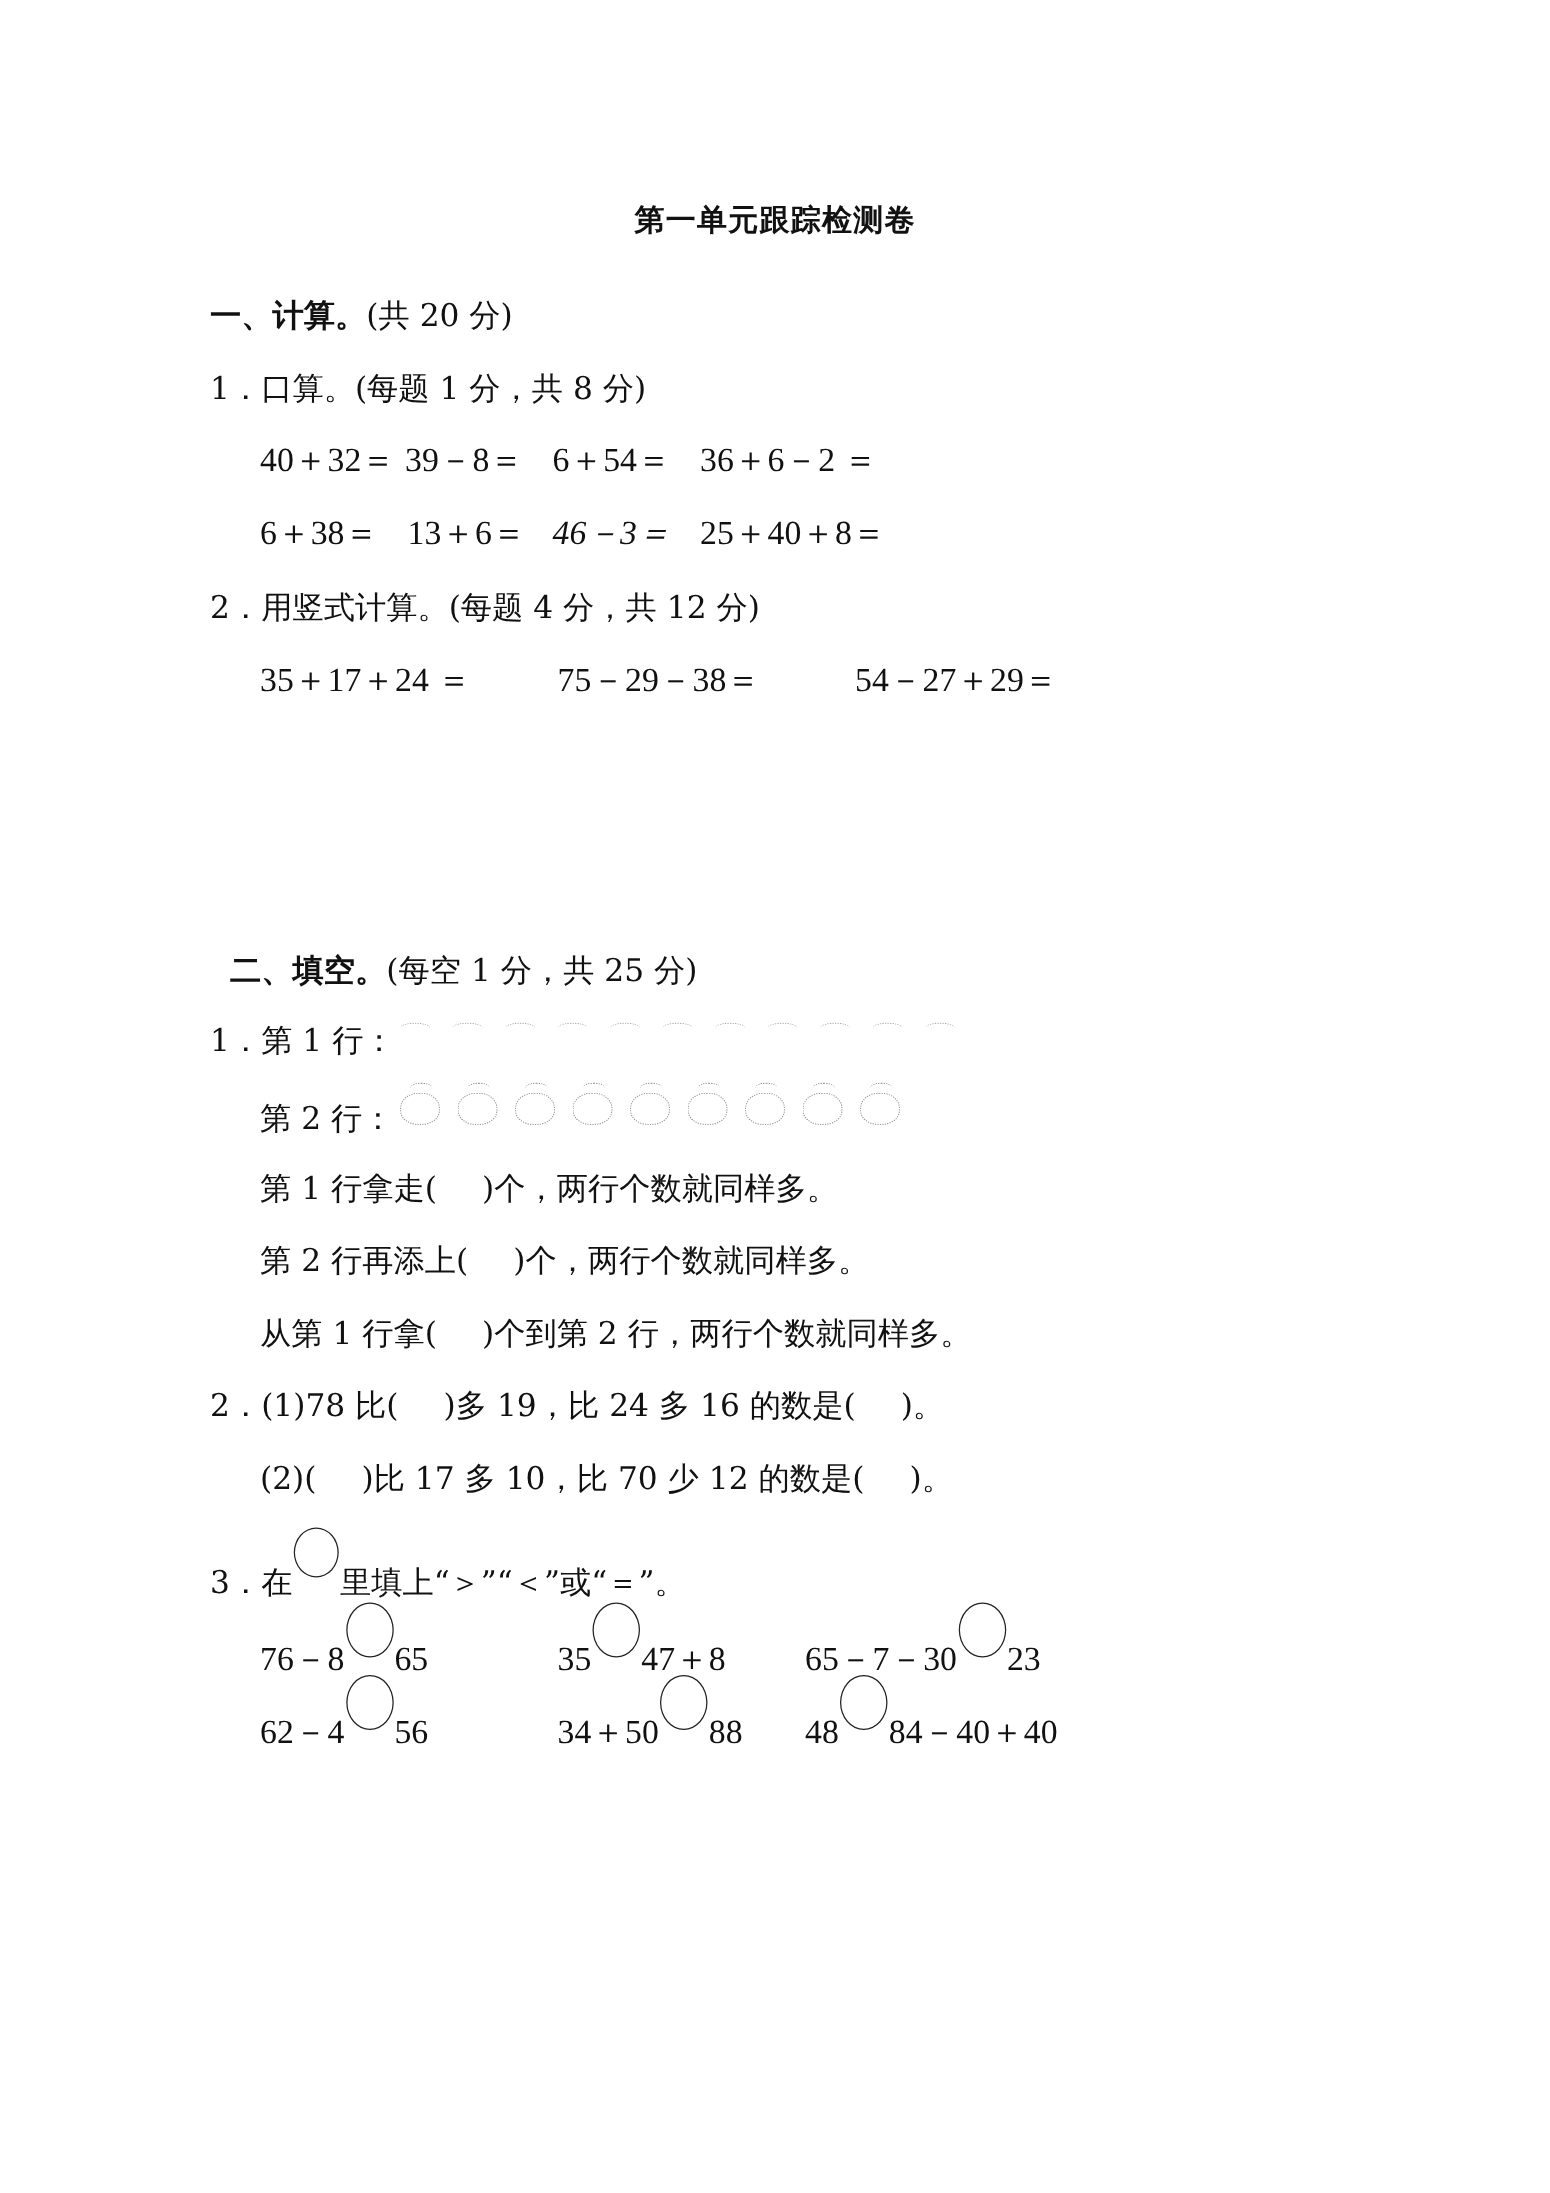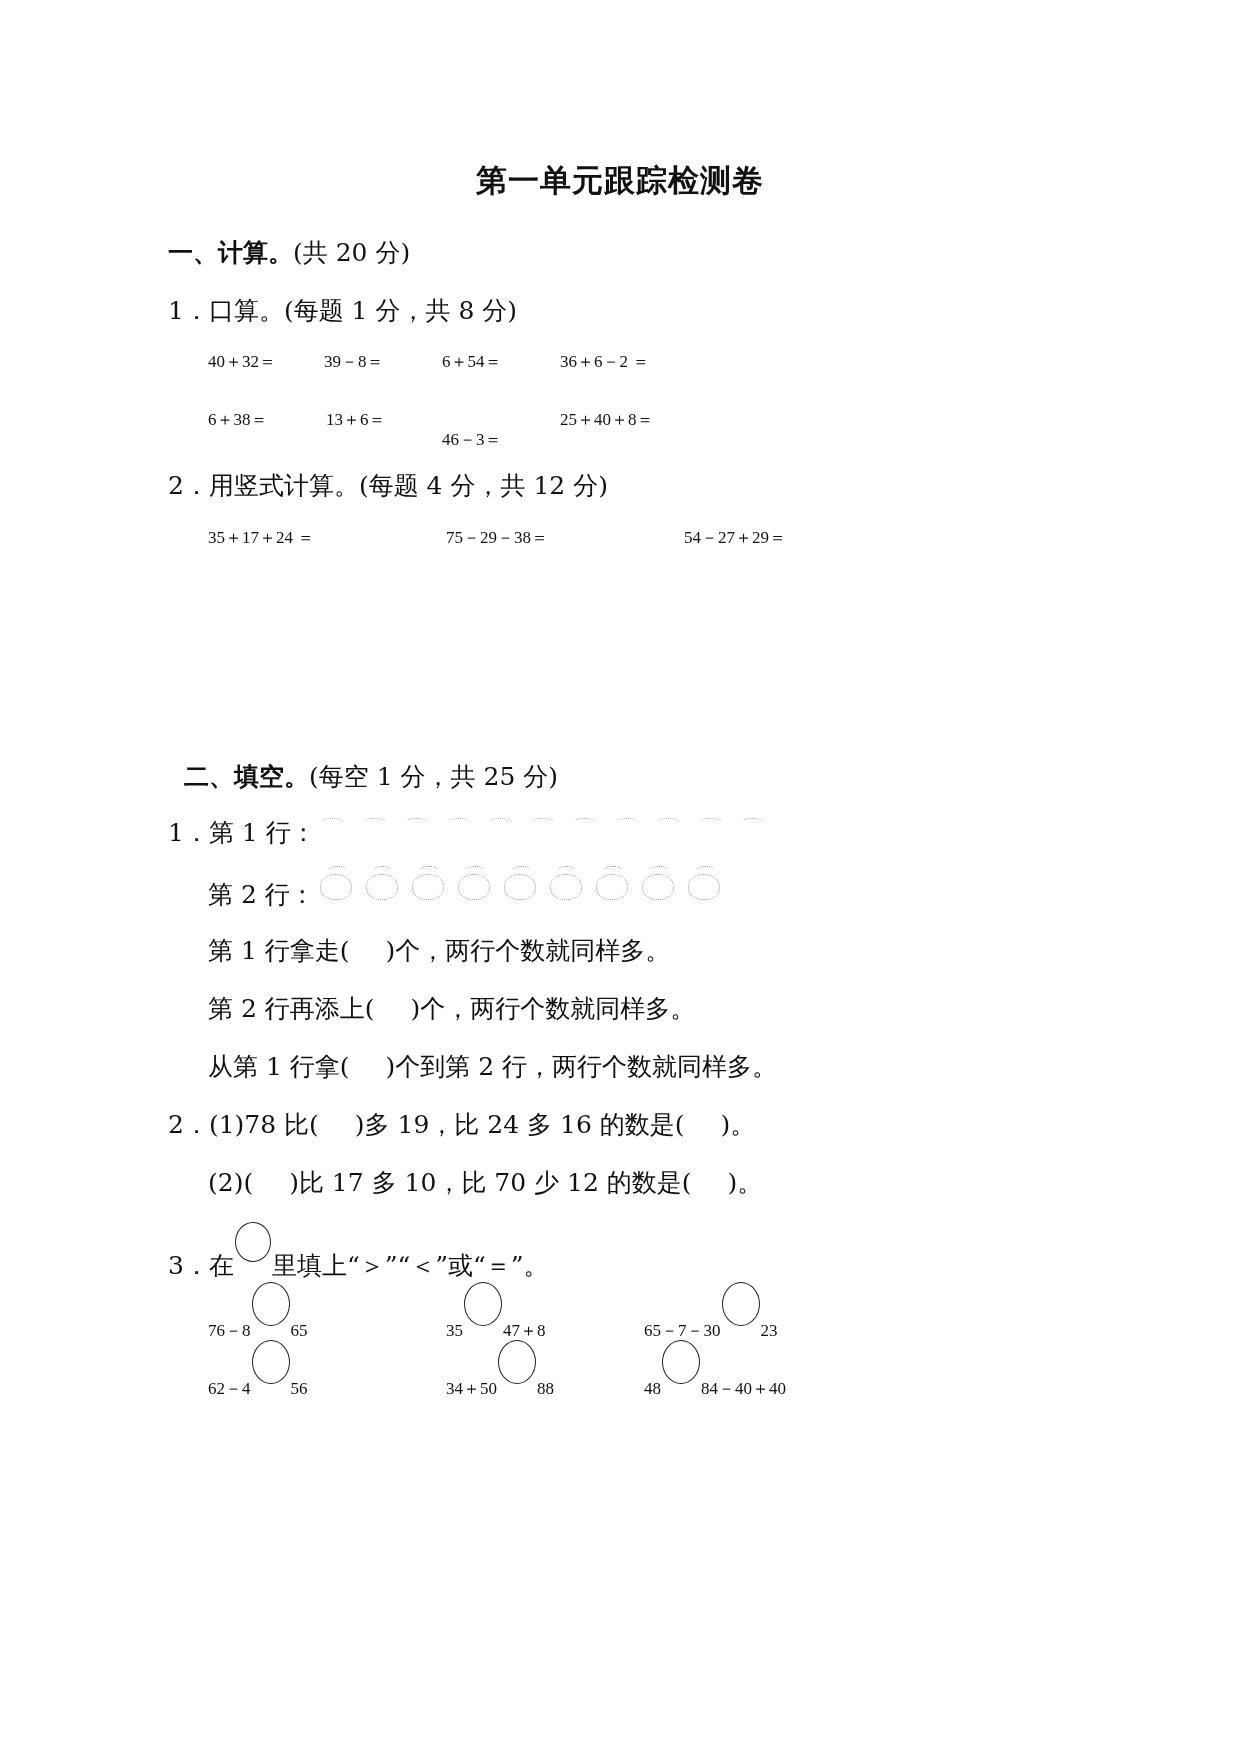--- a/index.html
+++ b/index.html
@@ -5,26 +5,26 @@
   html, body { margin: 0; padding: 0; background: #ffffff; }
   body {
     width: 1240px; height: 1754px; position: relative; overflow: hidden;
     font-family: "DejaVu Serif", "Liberation Serif", serif;
     color: #111;
   }
   .abs { position: absolute; white-space: nowrap; }
   .title {
     top: 160px; left: 0; width: 1240px; text-align: center;
     font-family: "DejaVu Sans", "Liberation Sans", sans-serif;
-    font-weight: bold; font-size: 31px; letter-spacing: 1px;
+    font-weight: bold; font-size: 24px; letter-spacing: 1px;
   }
   .sec { font-size: 25px; }
   .sec .head { font-family: "DejaVu Sans", "Liberation Sans", sans-serif; font-weight: bold; }
   .line { font-size: 25px; }
-  .num { font-family: "Liberation Serif", "DejaVu Serif", serif; font-size: 17px; }
+  .num { font-family: "Liberation Serif", "DejaVu Serif", serif; font-size: 27px; }
   .blank { display: inline-block; width: 36px; }
   .circle {
     display: inline-block; width: 38px; height: 44px;
     border: 1.5px solid #222; border-radius: 50%;
     vertical-align: 2px; margin: 0 1px;
     position: relative; top: -8px; box-sizing: border-box;
   }
   .circle.small { width: 36px; height: 40px; top: -10px; }
   .fruit-row { display: inline-flex; gap: 8px; vertical-align: middle; }
   .apple {
@@ -58,21 +58,21 @@
 
 <div class="abs line" style="top:294px;left:168px;">1．口算。(每题 1 分，共 8 分)</div>
 
 <div class="abs num" style="top:350px;left:208px;">40＋32＝</div>
 <div class="abs num" style="top:350px;left:324px;">39－8＝</div>
 <div class="abs num" style="top:350px;left:442px;">6＋54＝</div>
 <div class="abs num" style="top:350px;left:560px;">36＋6－2 ＝</div>
 
 <div class="abs num" style="top:408px;left:208px;">6＋38＝</div>
 <div class="abs num" style="top:408px;left:326px;">13＋6＝</div>
-<div class="abs num" style="top:428px;left:442px;">46－3＝</div>
+<div class="abs num" style="top:408px;left:442px;font-style:italic;">46－3＝</div>
 <div class="abs num" style="top:408px;left:560px;">25＋40＋8＝</div>
 
 <div class="abs line" style="top:469px;left:168px;">2．用竖式计算。(每题 4 分，共 12 分)</div>
 
 <div class="abs num" style="top:526px;left:208px;">35＋17＋24 ＝</div>
 <div class="abs num" style="top:526px;left:446px;">75－29－38＝</div>
 <div class="abs num" style="top:526px;left:684px;">54－27＋29＝</div>
 
 <div class="abs sec" style="top:760px;left:184px;">
   <span class="head">二、填空。</span><span>(每空 1 分，共 25 分)</span>

